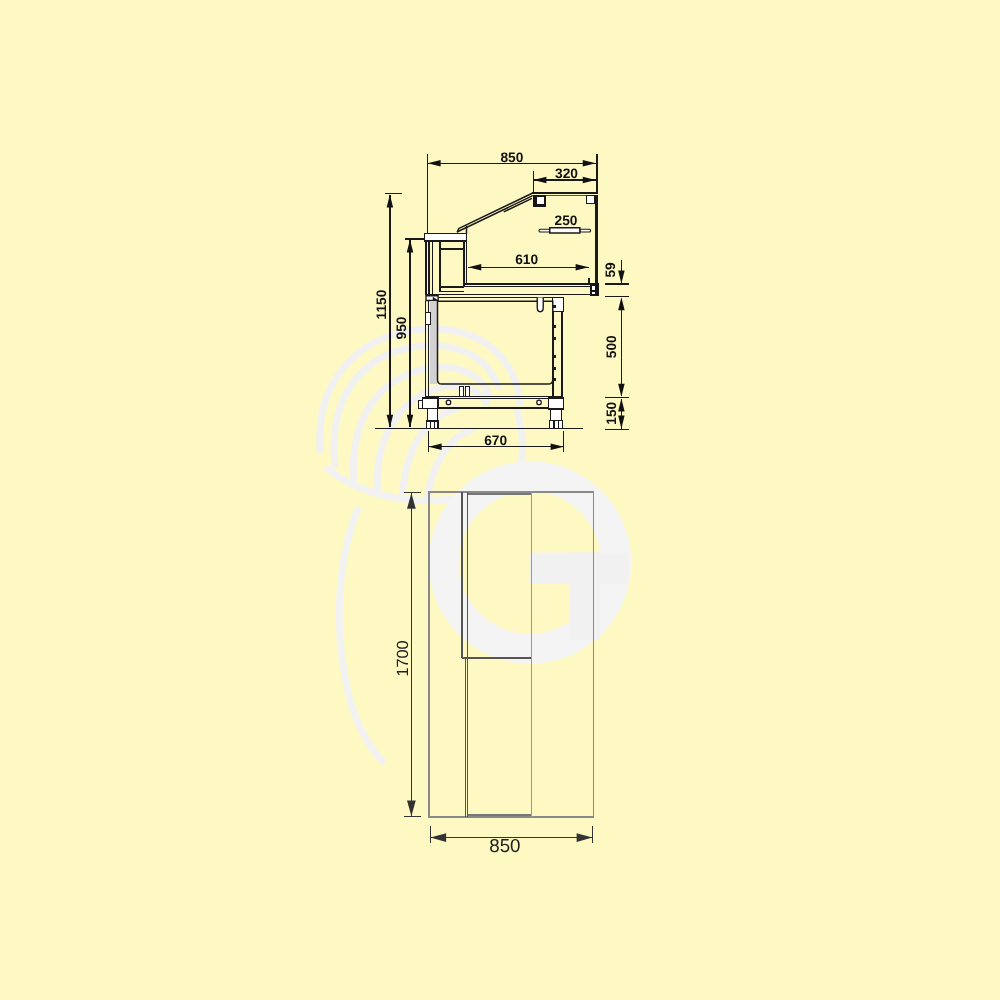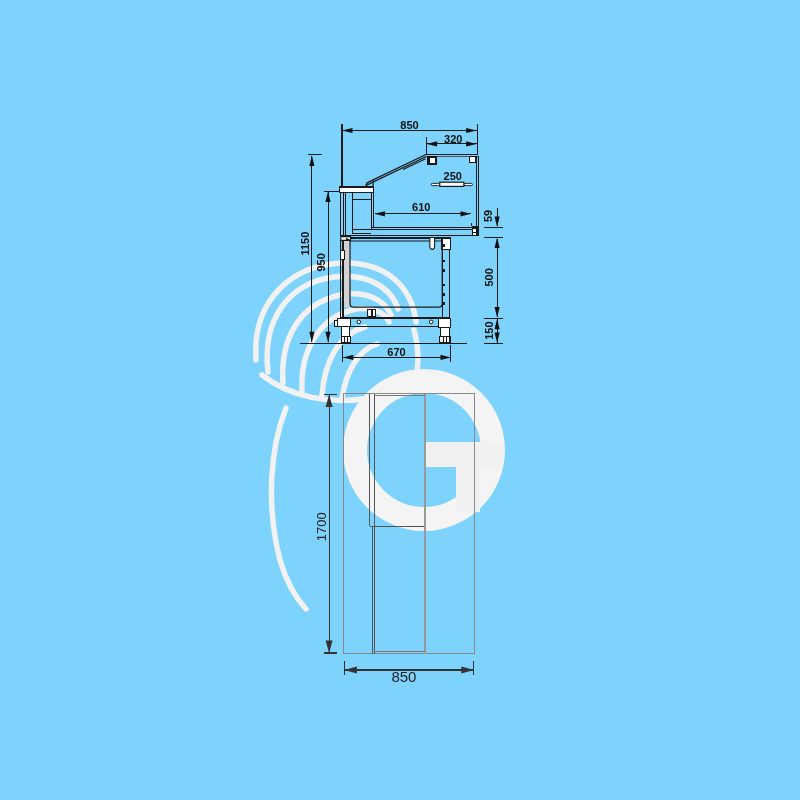--- a/index.html
+++ b/index.html
@@ -1,16 +1,16 @@
 <!DOCTYPE html>
 <html><head>
 <meta charset="utf-8">
 <style>
   html,body{margin:0;padding:0;background:#ffffff;}
-  .page{position:relative;width:800px;height:800px;background:#7dd3fc;overflow:hidden;}
+  .page{position:relative;width:800px;height:800px;background:#fef9c3;overflow:hidden;}
   svg{position:absolute;left:0;top:0;shape-rendering:crispEdges;}
   .aa{shape-rendering:auto;}
   text{font-family:"Liberation Sans", sans-serif;}
   .d{font-weight:bold;font-size:11px;fill:#111;}
   .d2{font-weight:normal;font-size:13px;fill:#222;}
 </style>
 </head>
 <body>
 <div class="page">
 <svg width="800" height="800" viewBox="0 0 800 800">

